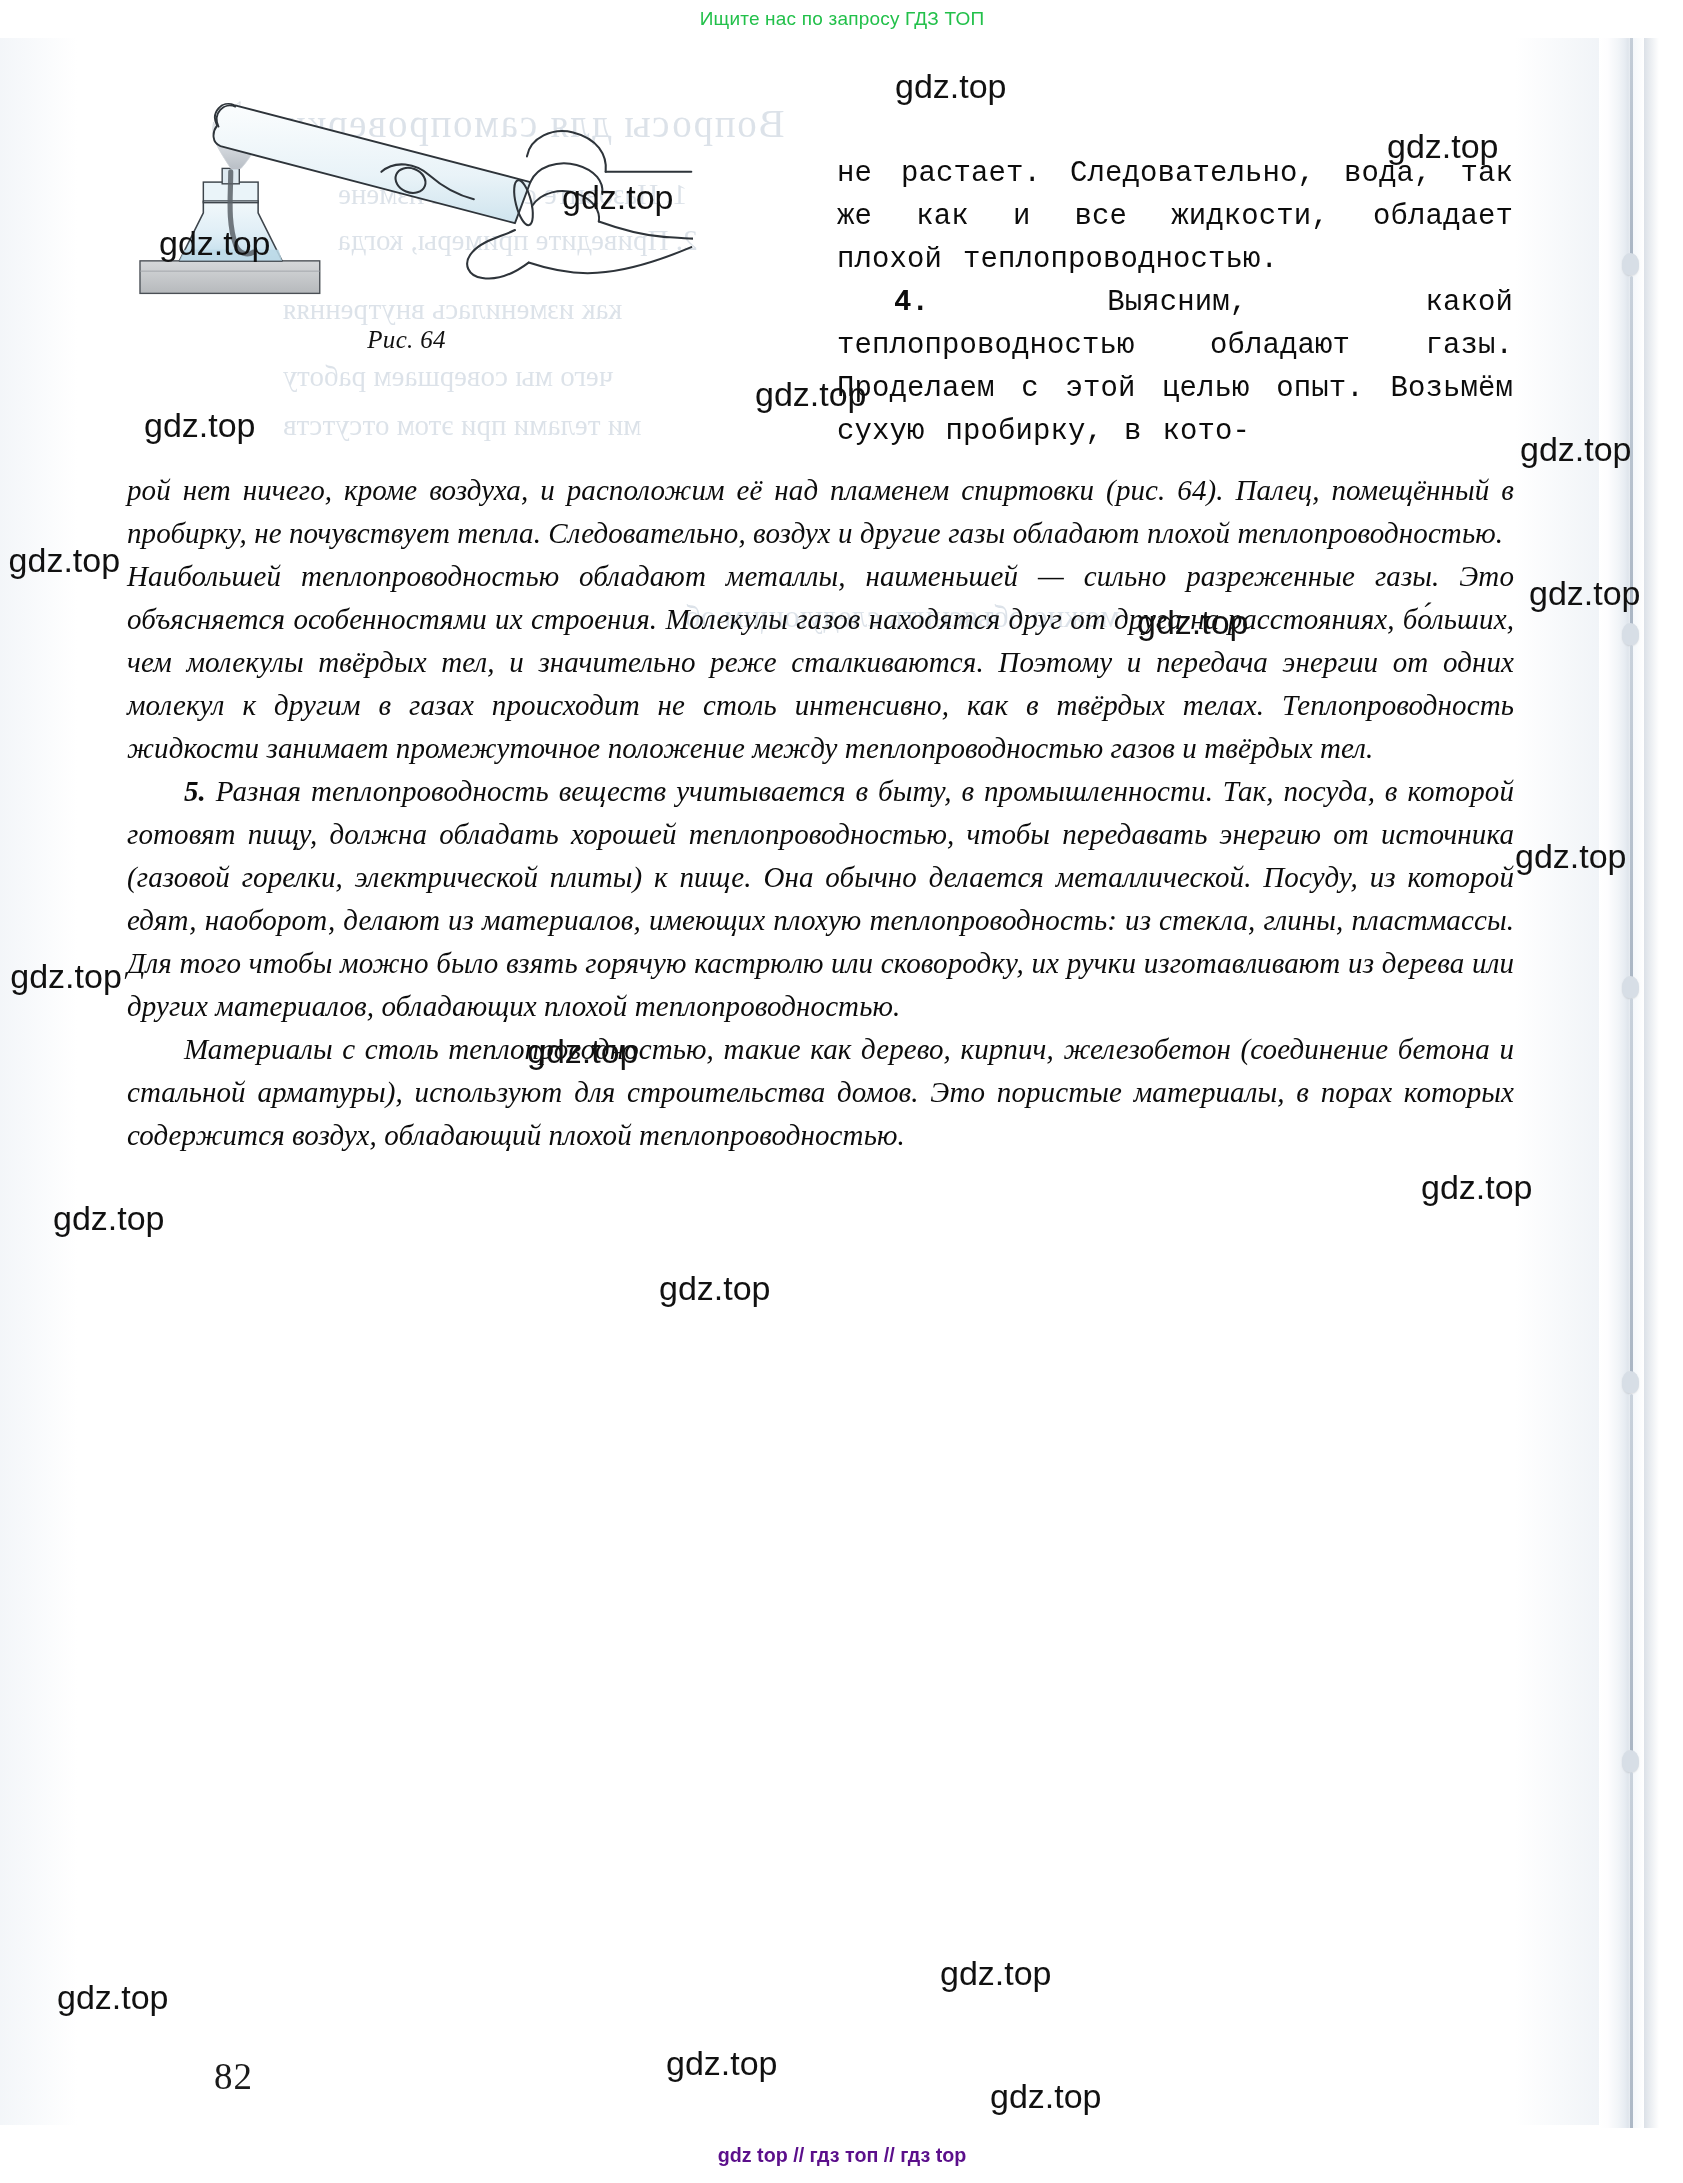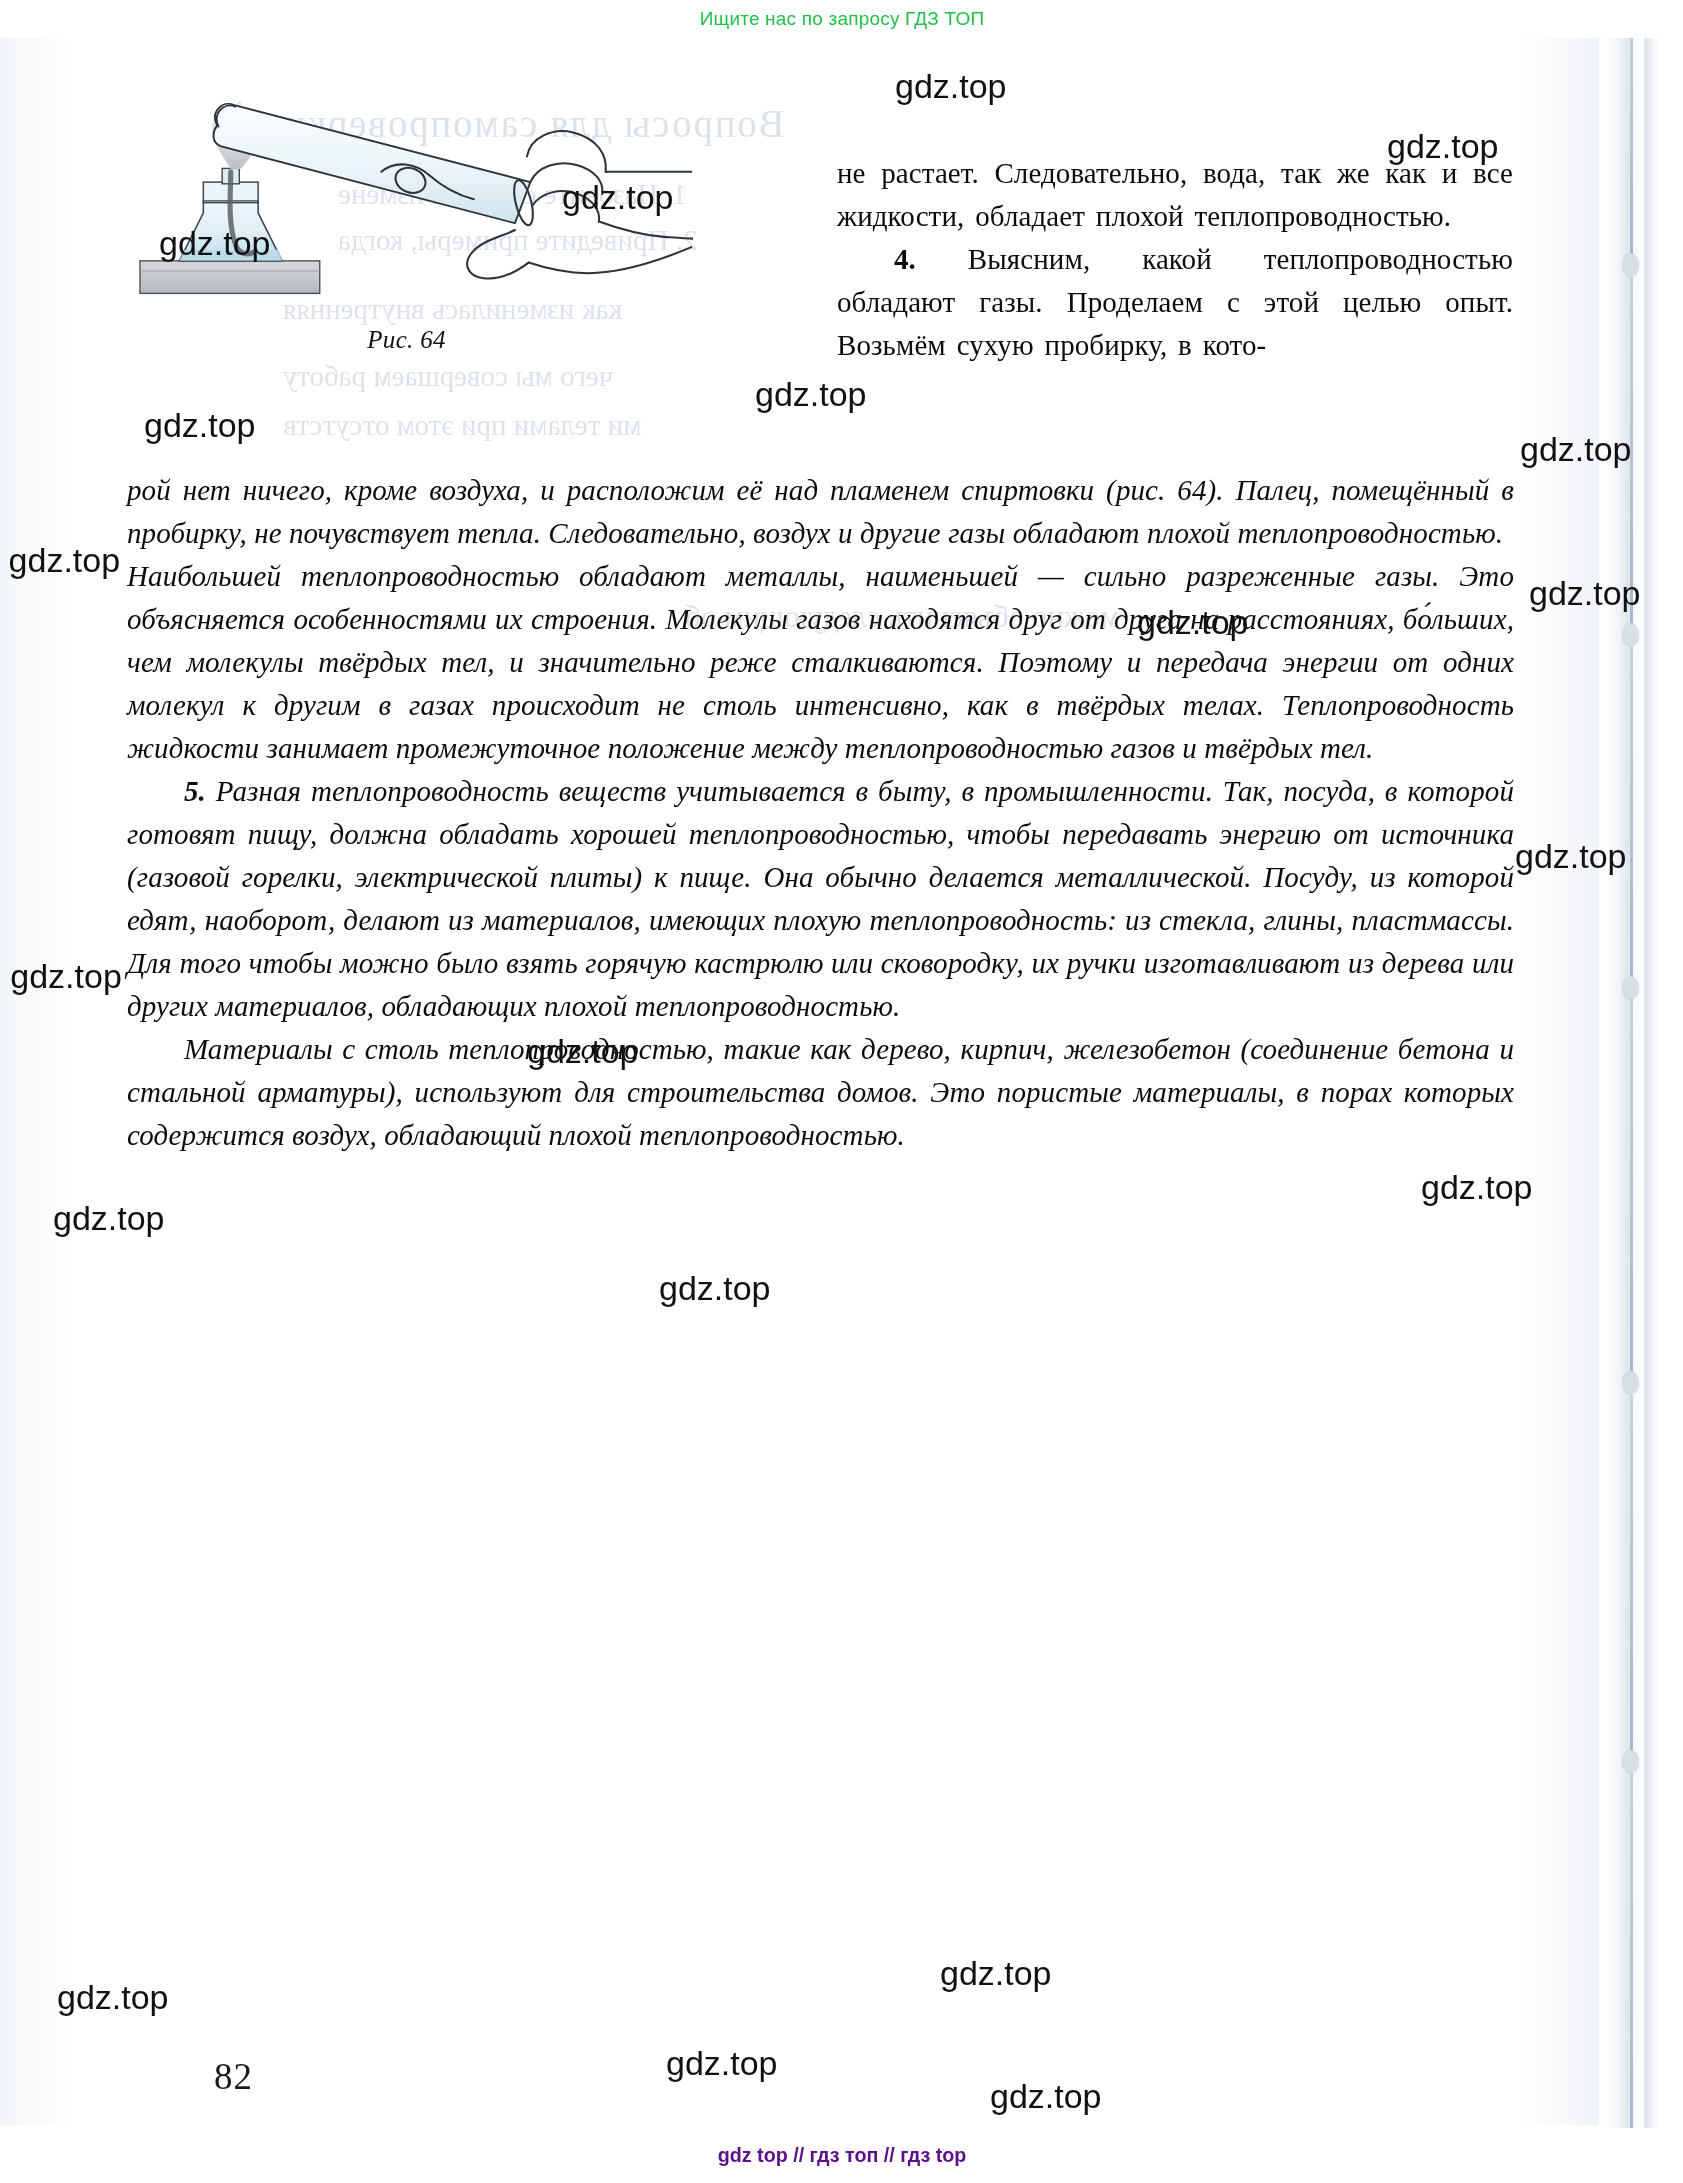--- a/index.html
+++ b/index.html
@@ -85,21 +85,21 @@
   #col-full{
     left:127px;top:469px;width:1387px;font-style:italic;
   }
   .para{margin:0 0 0 0;}
   .para + .para{margin-top:0;}
   .indent{text-indent:57px;}
   .num{font-weight:bold;}
 
   
   #col-right-top .para{text-align:justify;}
-  #col-right-top .para.j{word-spacing:.12em;}
+  #col-right-top .para.j{word-spacing:.12em;font-family:Liberation Mono, monospace;}
 
   
   #page-number{
     position:absolute;left:214px;top:2055px;z-index:22;
     font-family:"Liberation Serif","DejaVu Serif",serif;
     font-size:37px;color:#1a1a1a;letter-spacing:0.9px;
   }
 
   
   .bleed{

